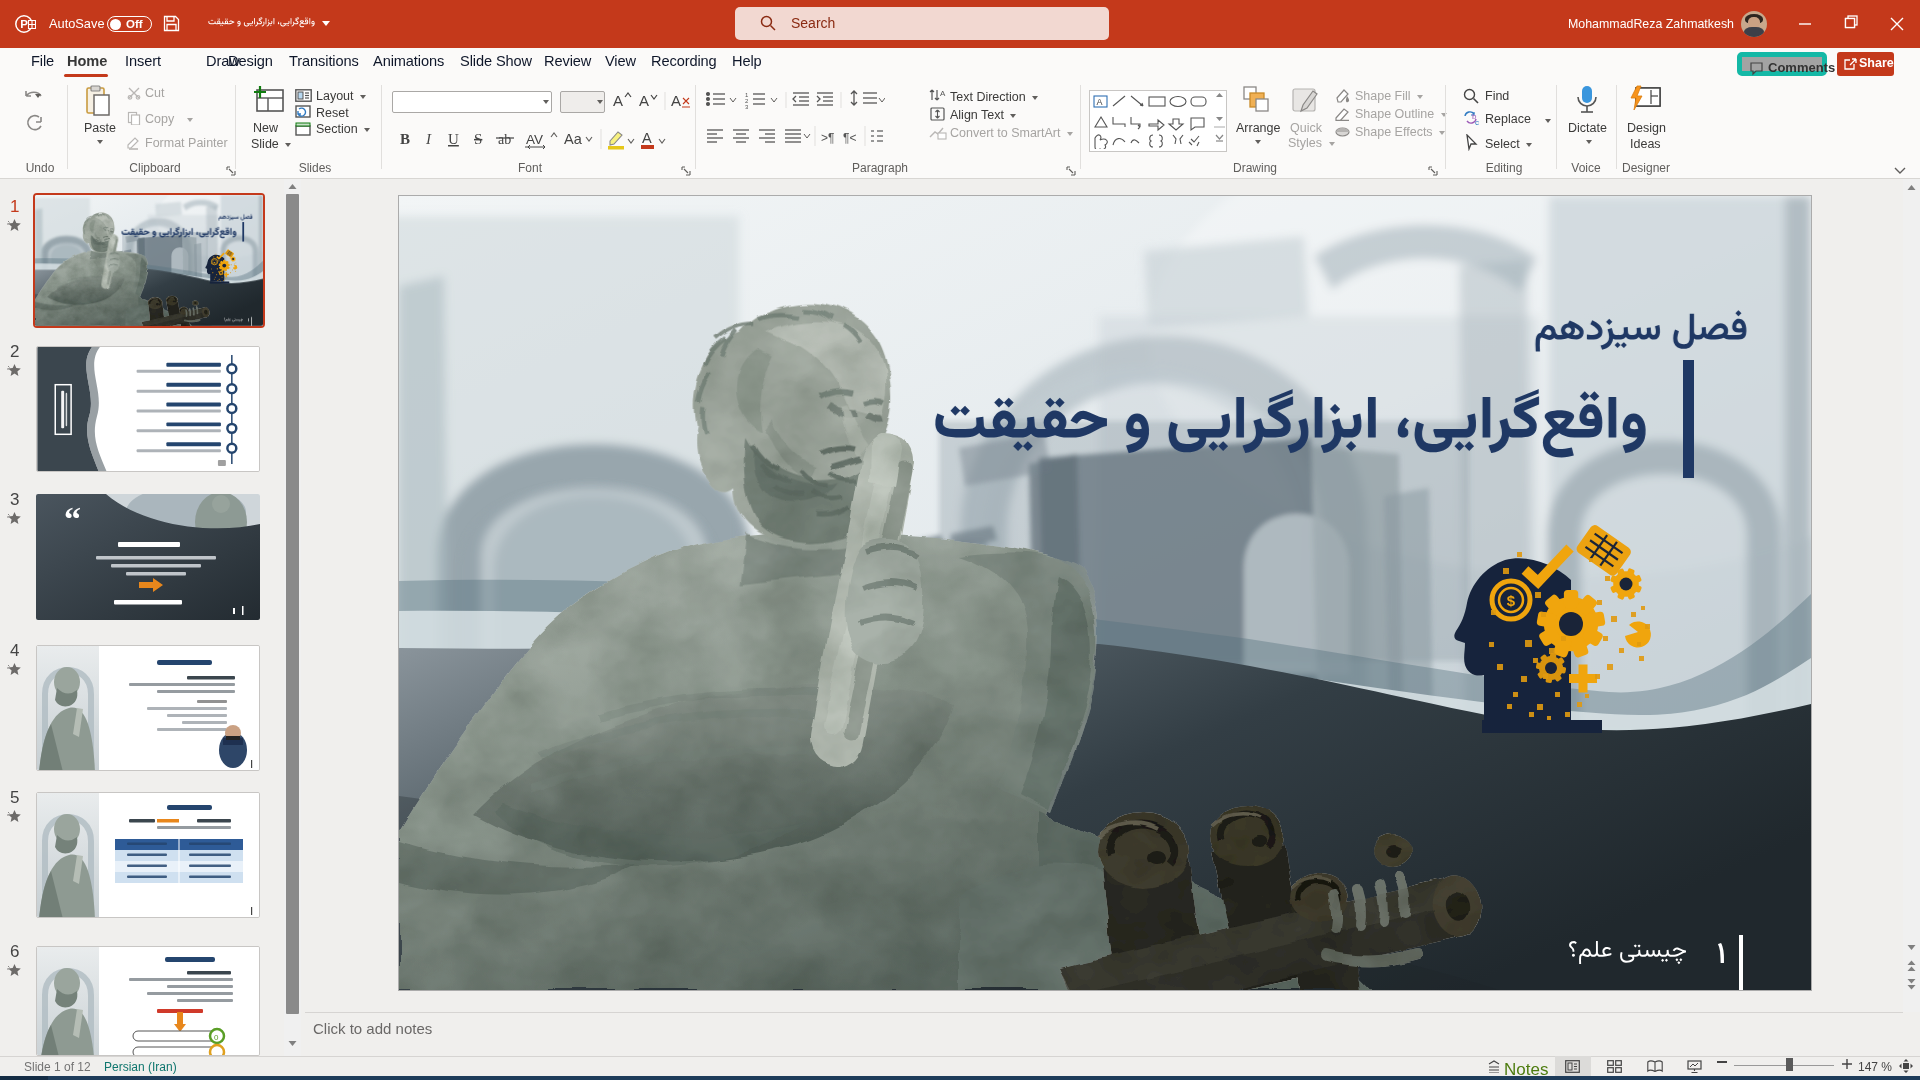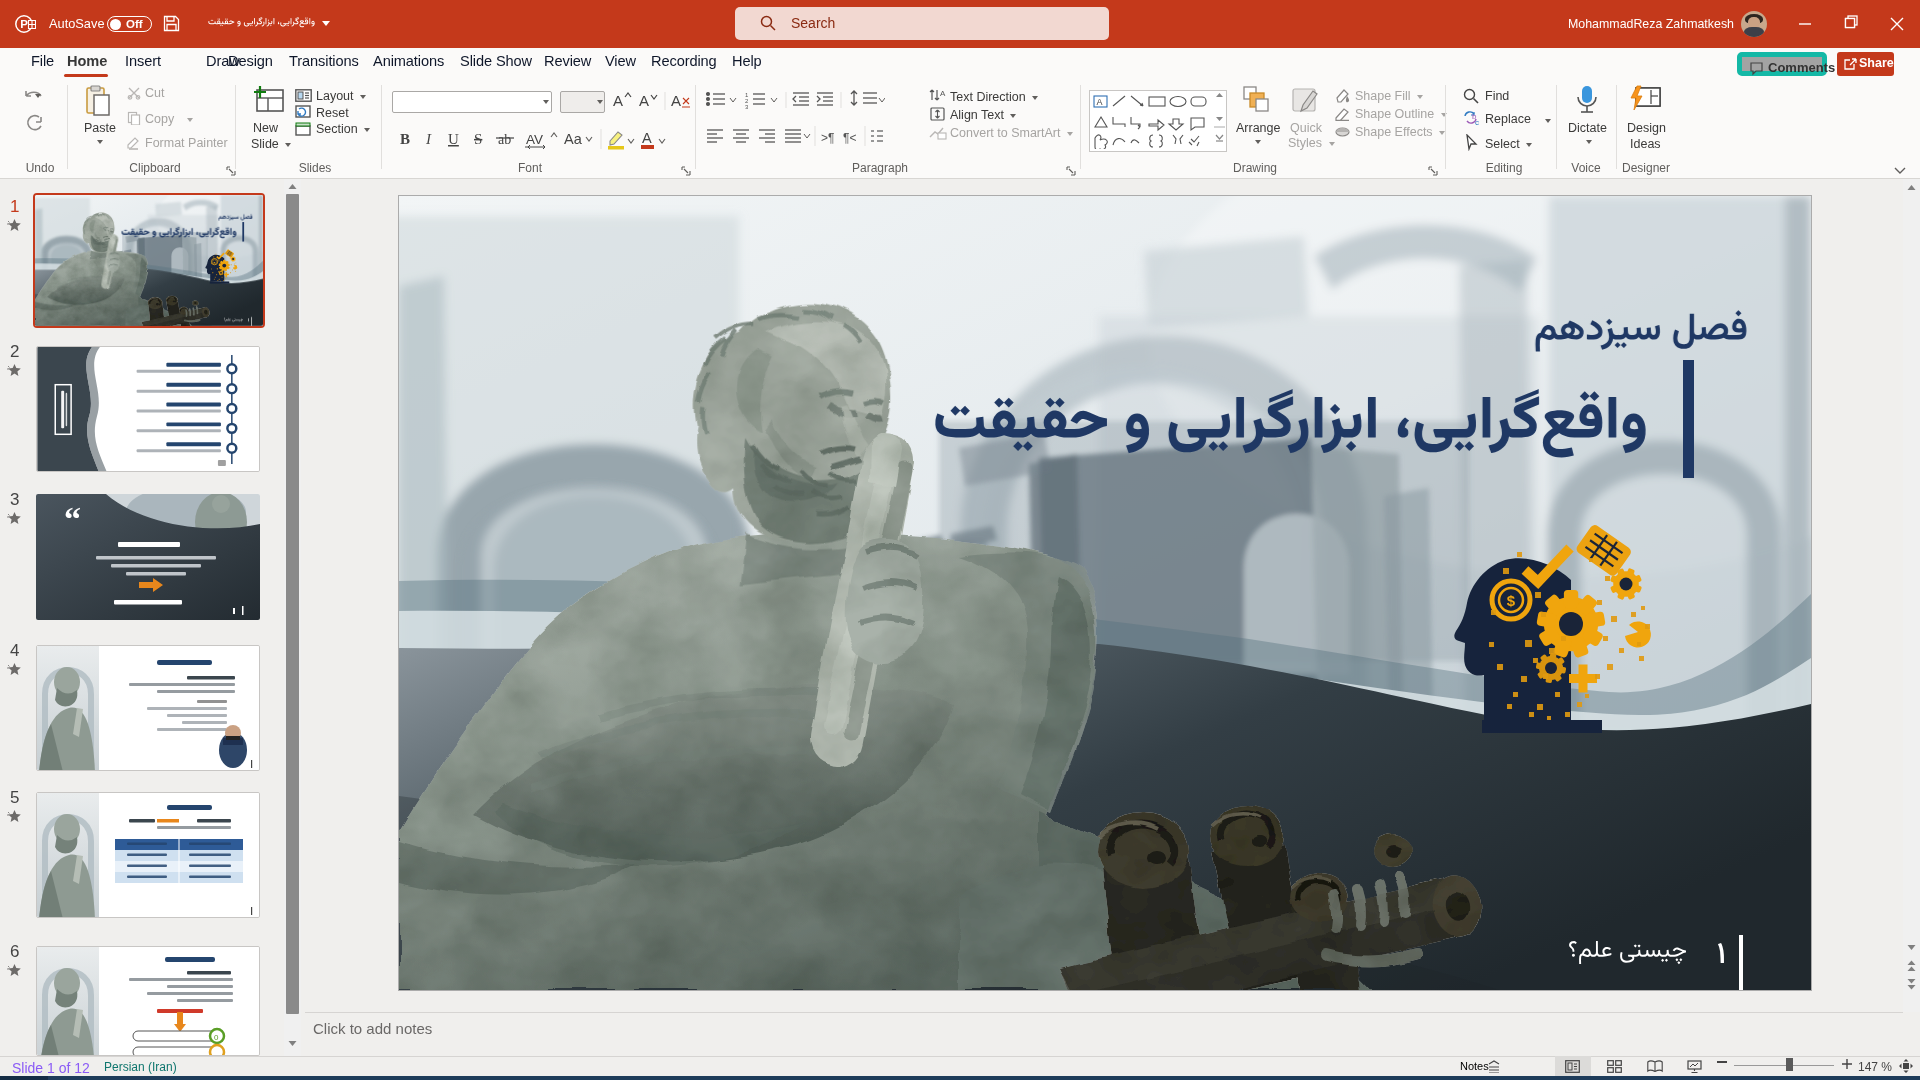--- a/index.html
+++ b/index.html
@@ -1165,26 +1165,26 @@
   </svg>
 <svg class="abs" style="left:1907px;top:960px" width="9" height="12" viewBox="0 0 9 12">
     <path d="M0.5 5 L4.5 0.5 L8.5 5 Z M0.5 11 L4.5 6.5 L8.5 11 Z" fill="#7f7f7f"></path>
   </svg>
 <svg class="abs" style="left:1907px;top:978px" width="9" height="12" viewBox="0 0 9 12">
     <path d="M0.5 1 L4.5 5.5 L8.5 1 Z M0.5 7 L4.5 11.5 L8.5 7 Z" fill="#7f7f7f"></path>
   </svg>
 <div class="abs" style="left:305px;top:1012px;width:1598px;height:1px;background:#d6d4d2"></div>
 <div class="abs" style="left:313px;top:1020px;font-size:15px;color:#6a6867">Click to add notes</div>
 <div class="abs" style="left:0;top:1056px;width:1920px;height:20px;background:#f0efed;border-top:1px solid #d6d4d2"></div>
-<div class="abs" style="left:12px;top:1060px;font-size:14px;color:#8b5cf6">Slide 1 of 12</div>
+<div class="abs" style="left:24px;top:1060px;font-size:12px;color:#737373">Slide 1 of 12</div>
 <div class="abs" style="left:104px;top:1060px;font-size:12px;color:#0f766e">Persian (Iran)</div>
 <svg class="abs" style="left:1487px;top:1059px" width="14" height="14" viewBox="0 0 14 14">
     <path d="M2 5 l5 -3 5 3 M2 8 h10 M2 11 h10 M2 14 h10" stroke="#444" stroke-width="1.1" fill="none"></path>
   </svg>
-<div class="abs" style="left:1460px;top:1060px;font-size:11px;color:#000000">Notes</div>
+<div class="abs" style="left:1504px;top:1060px;font-size:17px;color:#4d7c0f">Notes</div>
 <div class="abs" style="left:1555px;top:1056px;width:36px;height:20px;background:#dcdbd9"></div>
 <svg class="abs" style="left:1565px;top:1060px" width="15" height="13" viewBox="0 0 15 13">
     <rect x="0.7" y="0.7" width="13.6" height="11.6" fill="none" stroke="#444" stroke-width="1.2"></rect>
     <rect x="3" y="3" width="4" height="7" fill="none" stroke="#444" stroke-width="1"></rect>
     <line x1="9" y1="4" x2="12" y2="4" stroke="#444"></line>
     <line x1="9" y1="6.5" x2="12" y2="6.5" stroke="#444"></line>
     <line x1="9" y1="9" x2="12" y2="9" stroke="#444"></line>
   </svg>
 <svg class="abs" style="left:1607px;top:1060px" width="15" height="13" viewBox="0 0 15 13">
     <g fill="none" stroke="#444" stroke-width="1.2">

